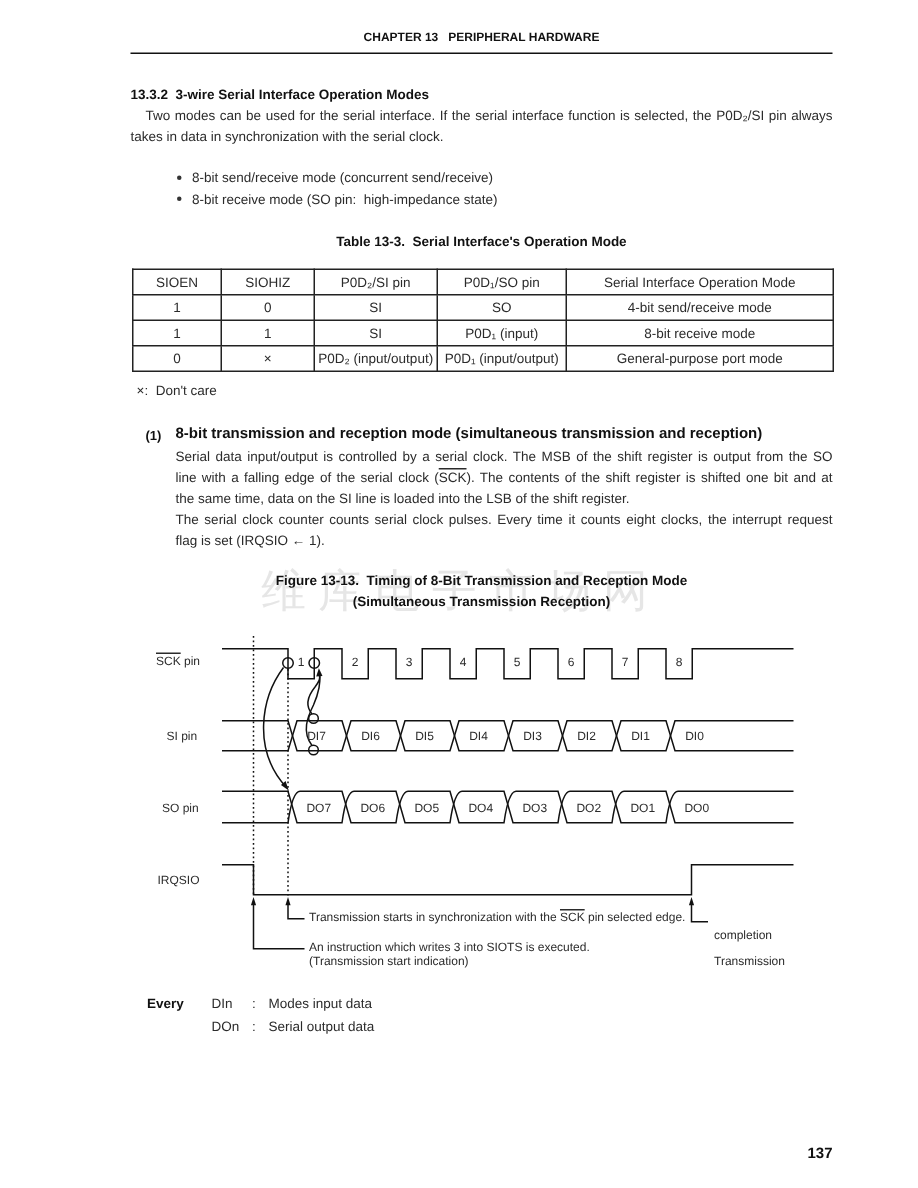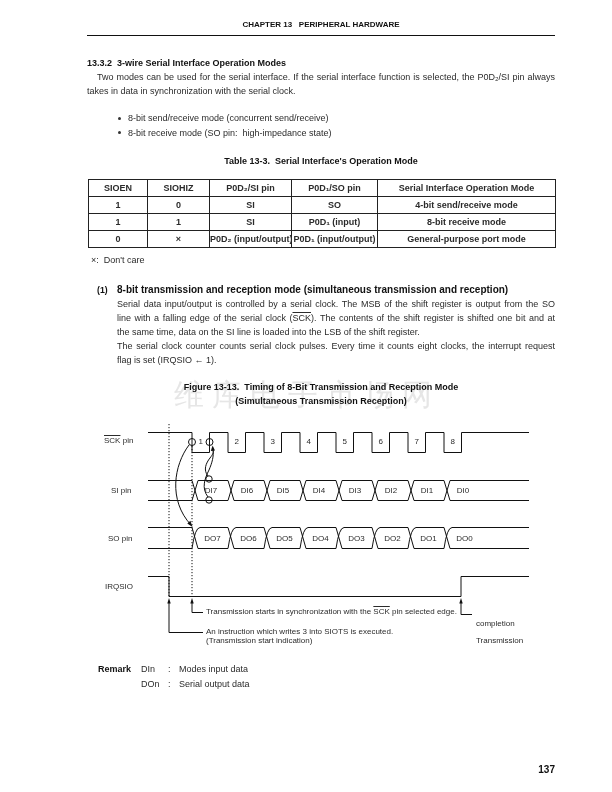--- a/index.html
+++ b/index.html
@@ -11,21 +11,21 @@
     .t8{font-size:8px;line-height:10px}
     .bold{font-weight:bold;color:#111111}
     .just{text-align:justify;text-align-last:justify;white-space:normal}
     .ctr{text-align:center}
     .ovl{text-decoration:overline}
     .rule{background:#111111;height:1px}
     .dot{width:3px;height:3px;border-radius:50%;background:#333333}
     .diagram{position:absolute;left:0;top:0;pointer-events:none}
     .wm{font-family:"DejaVu Serif",serif;font-size:30px;line-height:34px;color:#e6e6e6;letter-spacing:8px;white-space:pre}
     table.optable{position:absolute;left:88px;top:179px;width:467px;border-collapse:collapse;table-layout:fixed;font-size:9px}
-    table.optable th,table.optable td{border:1px solid #222222;height:17px;text-align:center;font-weight:bold;padding:0;white-space:nowrap;line-height:15px;color:#2b2b2b}
+    table.optable th,table.optable td{border:1px solid #222222;height:17px;text-align:center;font-weight:normal;padding:0;white-space:nowrap;line-height:15px;color:#2b2b2b}
     .lbl{white-space:pre;text-align:center}
   </style>
 </head>
 <body>
 
 <div class="a t8 bold ctr pre" style="left:87px;top:18px;width:468px;line-height:14px">CHAPTER 13   PERIPHERAL HARDWARE</div>
 <div class="a rule" style="left:87px;top:35px;width:468px"></div>
 
 <div class="a t9 bold pre" style="left:87px;top:56px">13.3.2  3-wire Serial Interface Operation Modes</div>
 <div class="a t9 just" style="left:97px;top:70px;width:458px">Two modes can be used for the serial interface.  If the serial interface function is selected, the P0D₂/SI pin always</div>
@@ -159,21 +159,21 @@
 <div class="a t8 lbl" style="left:380.5px;top:533.5px;width:24px">DO2</div>
 <div class="a t8 lbl" style="left:416.5px;top:533.5px;width:24px">DO1</div>
 <div class="a t8 lbl" style="left:452.5px;top:533.5px;width:24px">DO0</div>
 
 <div class="a t8 pre" style="left:206px;top:606.5px"><span>Transmission starts in synchronization with the </span><span class="ovl">SCK</span><span> pin selected edge.</span></div>
 <div class="a t8 pre" style="left:206px;top:627px;line-height:9px">An instruction which writes 3 into SIOTS is executed.</div>
 <div class="a t8 pre" style="left:206px;top:636px;line-height:9px">(Transmission start indication)</div>
 <div class="a t8 pre" style="left:476px;top:636px;line-height:9px">Transmission</div>
 <div class="a t8 pre" style="left:476px;top:618.5px;line-height:9px">completion</div>
 
-<div class="a t9 bold pre" style="left:98px;top:662px">Remark</div>
+<div class="a t9 bold pre" style="left:98px;top:662px">Every</div>
 <div>
   <div class="a t9 pre" style="left:141px;top:662px">DIn</div>
   <div class="a t9 pre" style="left:168px;top:662px">:</div>
   <div class="a t9 pre" style="left:179px;top:662px">Modes input data</div>
 </div>
 <div>
   <div class="a t9 pre" style="left:141px;top:676.5px">DOn</div>
   <div class="a t9 pre" style="left:168px;top:676.5px">:</div>
   <div class="a t9 pre" style="left:179px;top:676.5px">Serial output data</div>
 </div>

